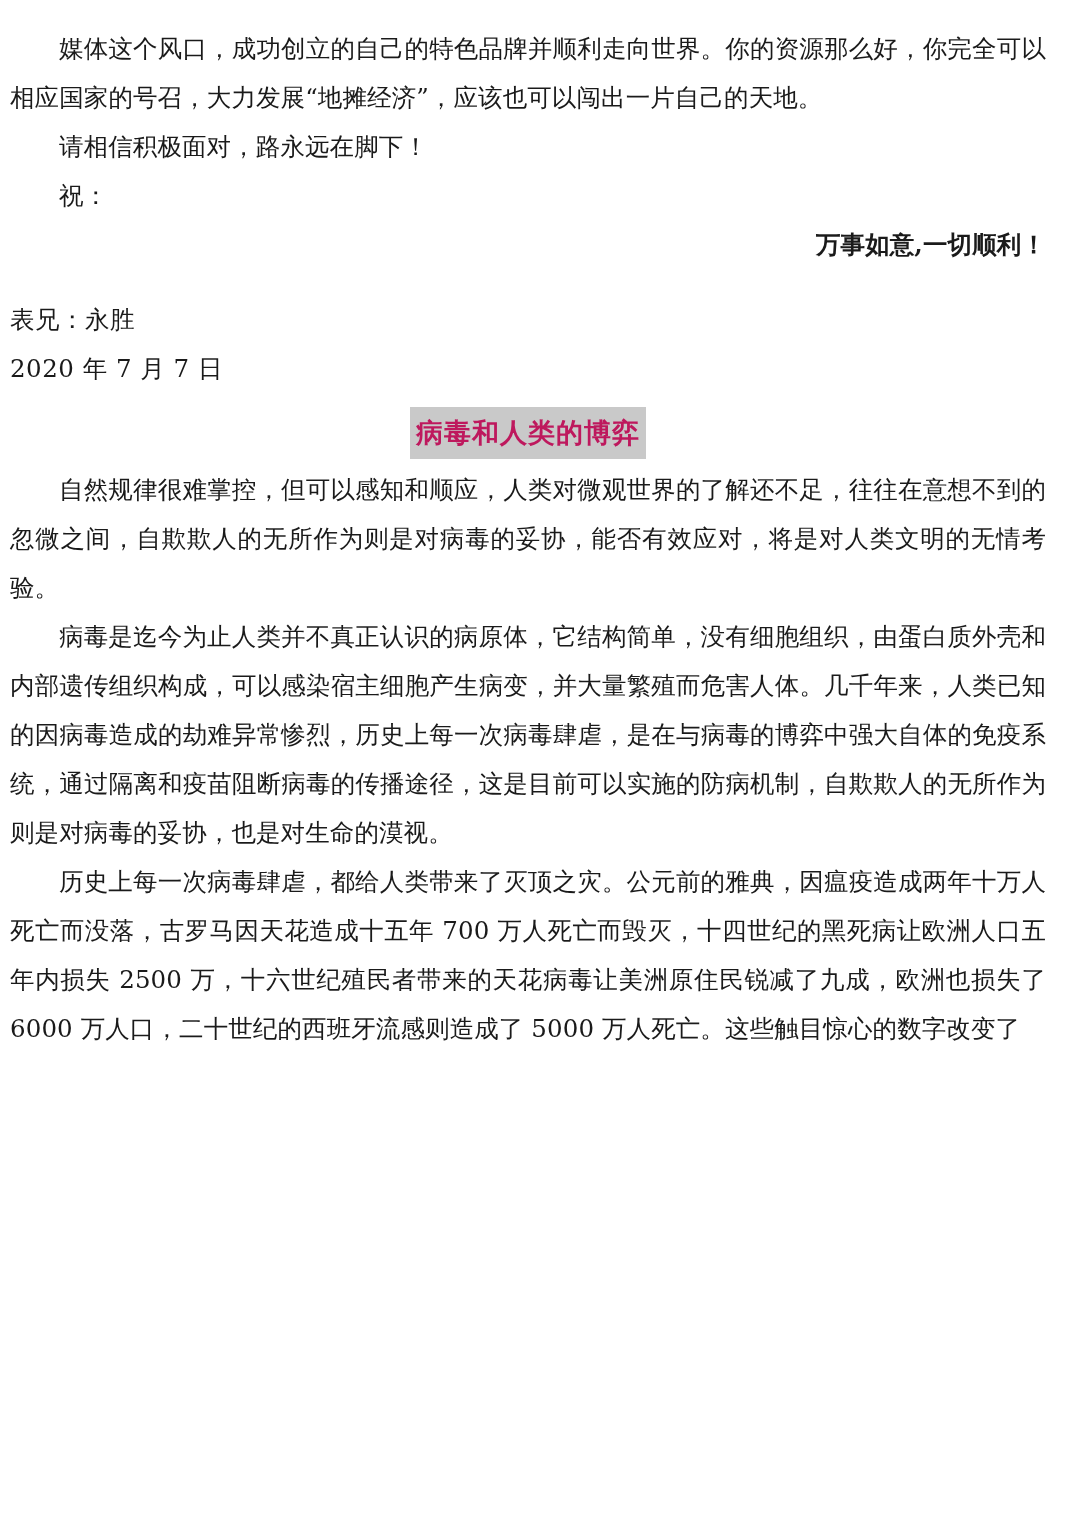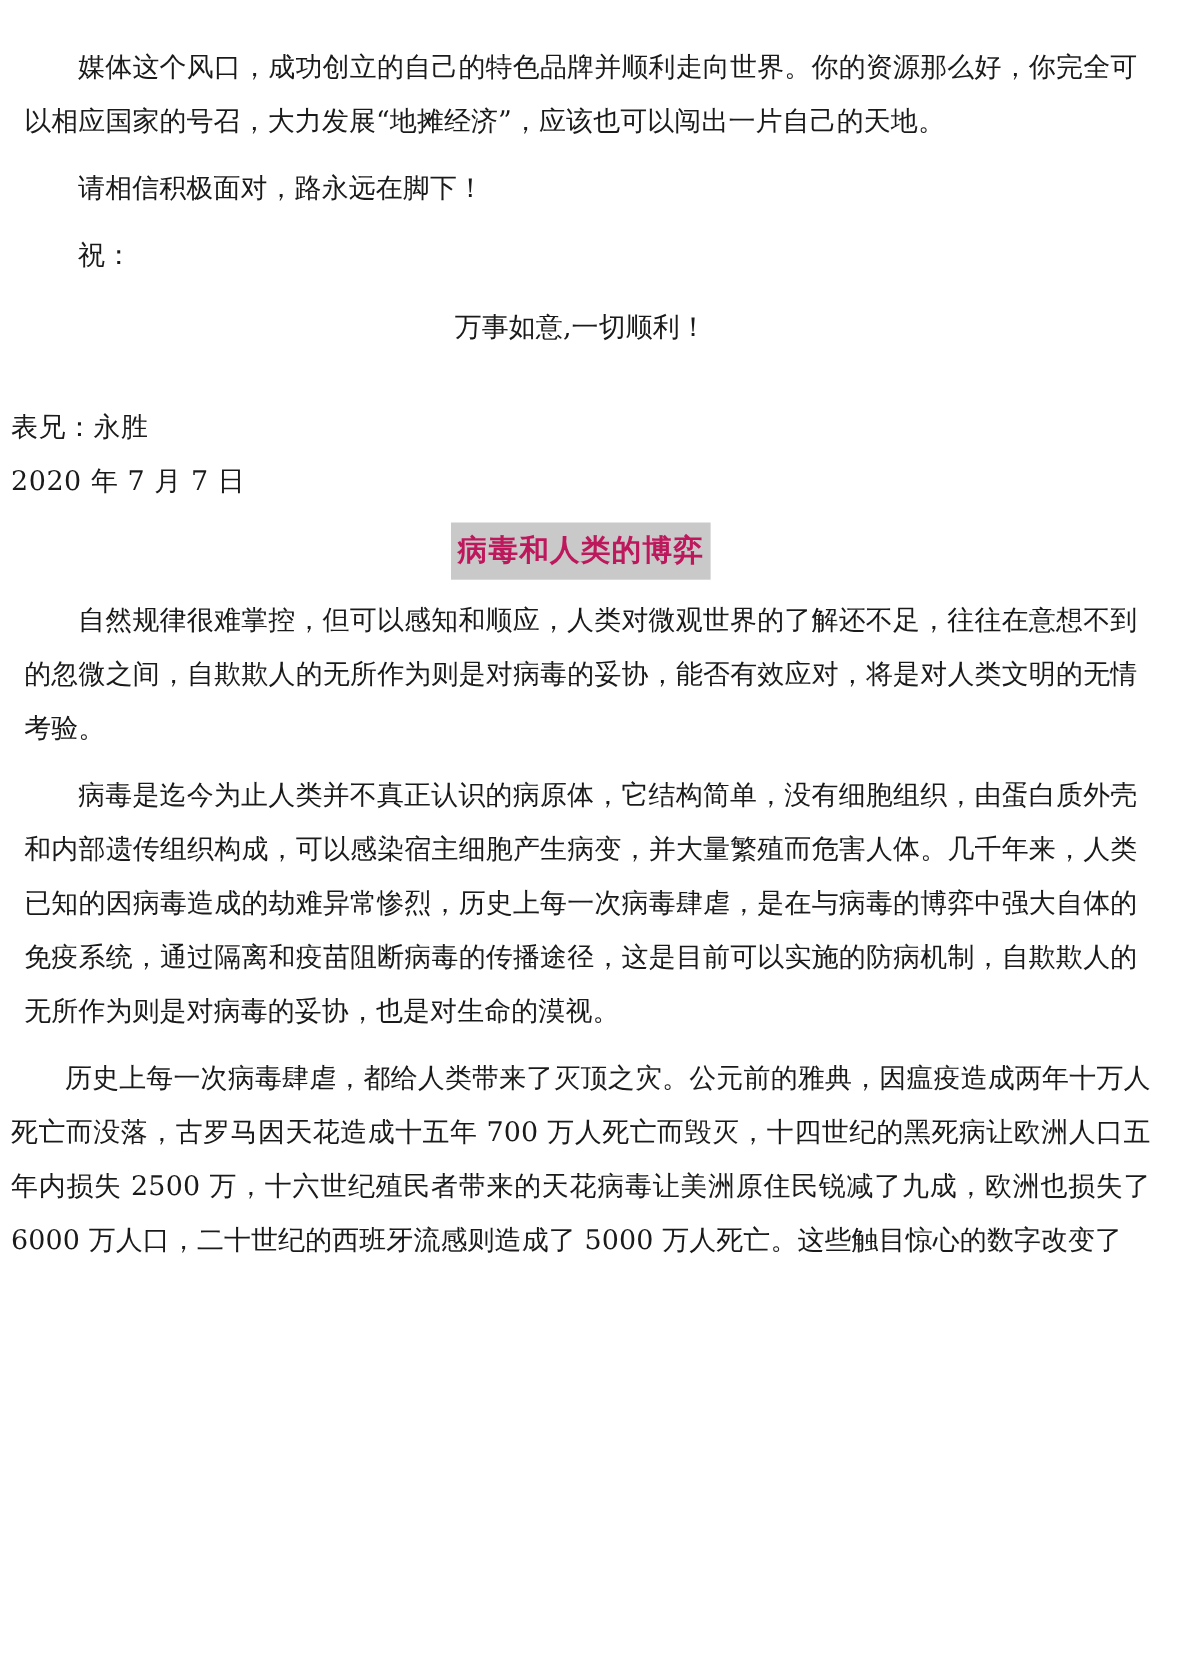--- a/index.html
+++ b/index.html
@@ -23,29 +23,30 @@
     background: #ffffff;
   }
   .doc-body {
     font-size: 24.5px;
     line-height: 49px;
     text-align: justify;
     text-justify: inter-character;
     letter-spacing: 0.1px;
   }
   p.para {
-    margin: 12px;
+    margin: 0;
     text-indent: 2em;
     text-align: justify;
     text-justify: inter-character;
   }
   p.para-flush {
-    margin: 16px;
+    margin: 0;
     text-indent: 0;
-    text-align: center;
+    text-align: right;
+    font-weight: bold;
   }
   p.para-right {
     margin: 0;
     text-indent: 0;
     text-align: left;
     padding-right: 2px;
   }
   p.para-last {
     
     margin: 0;

